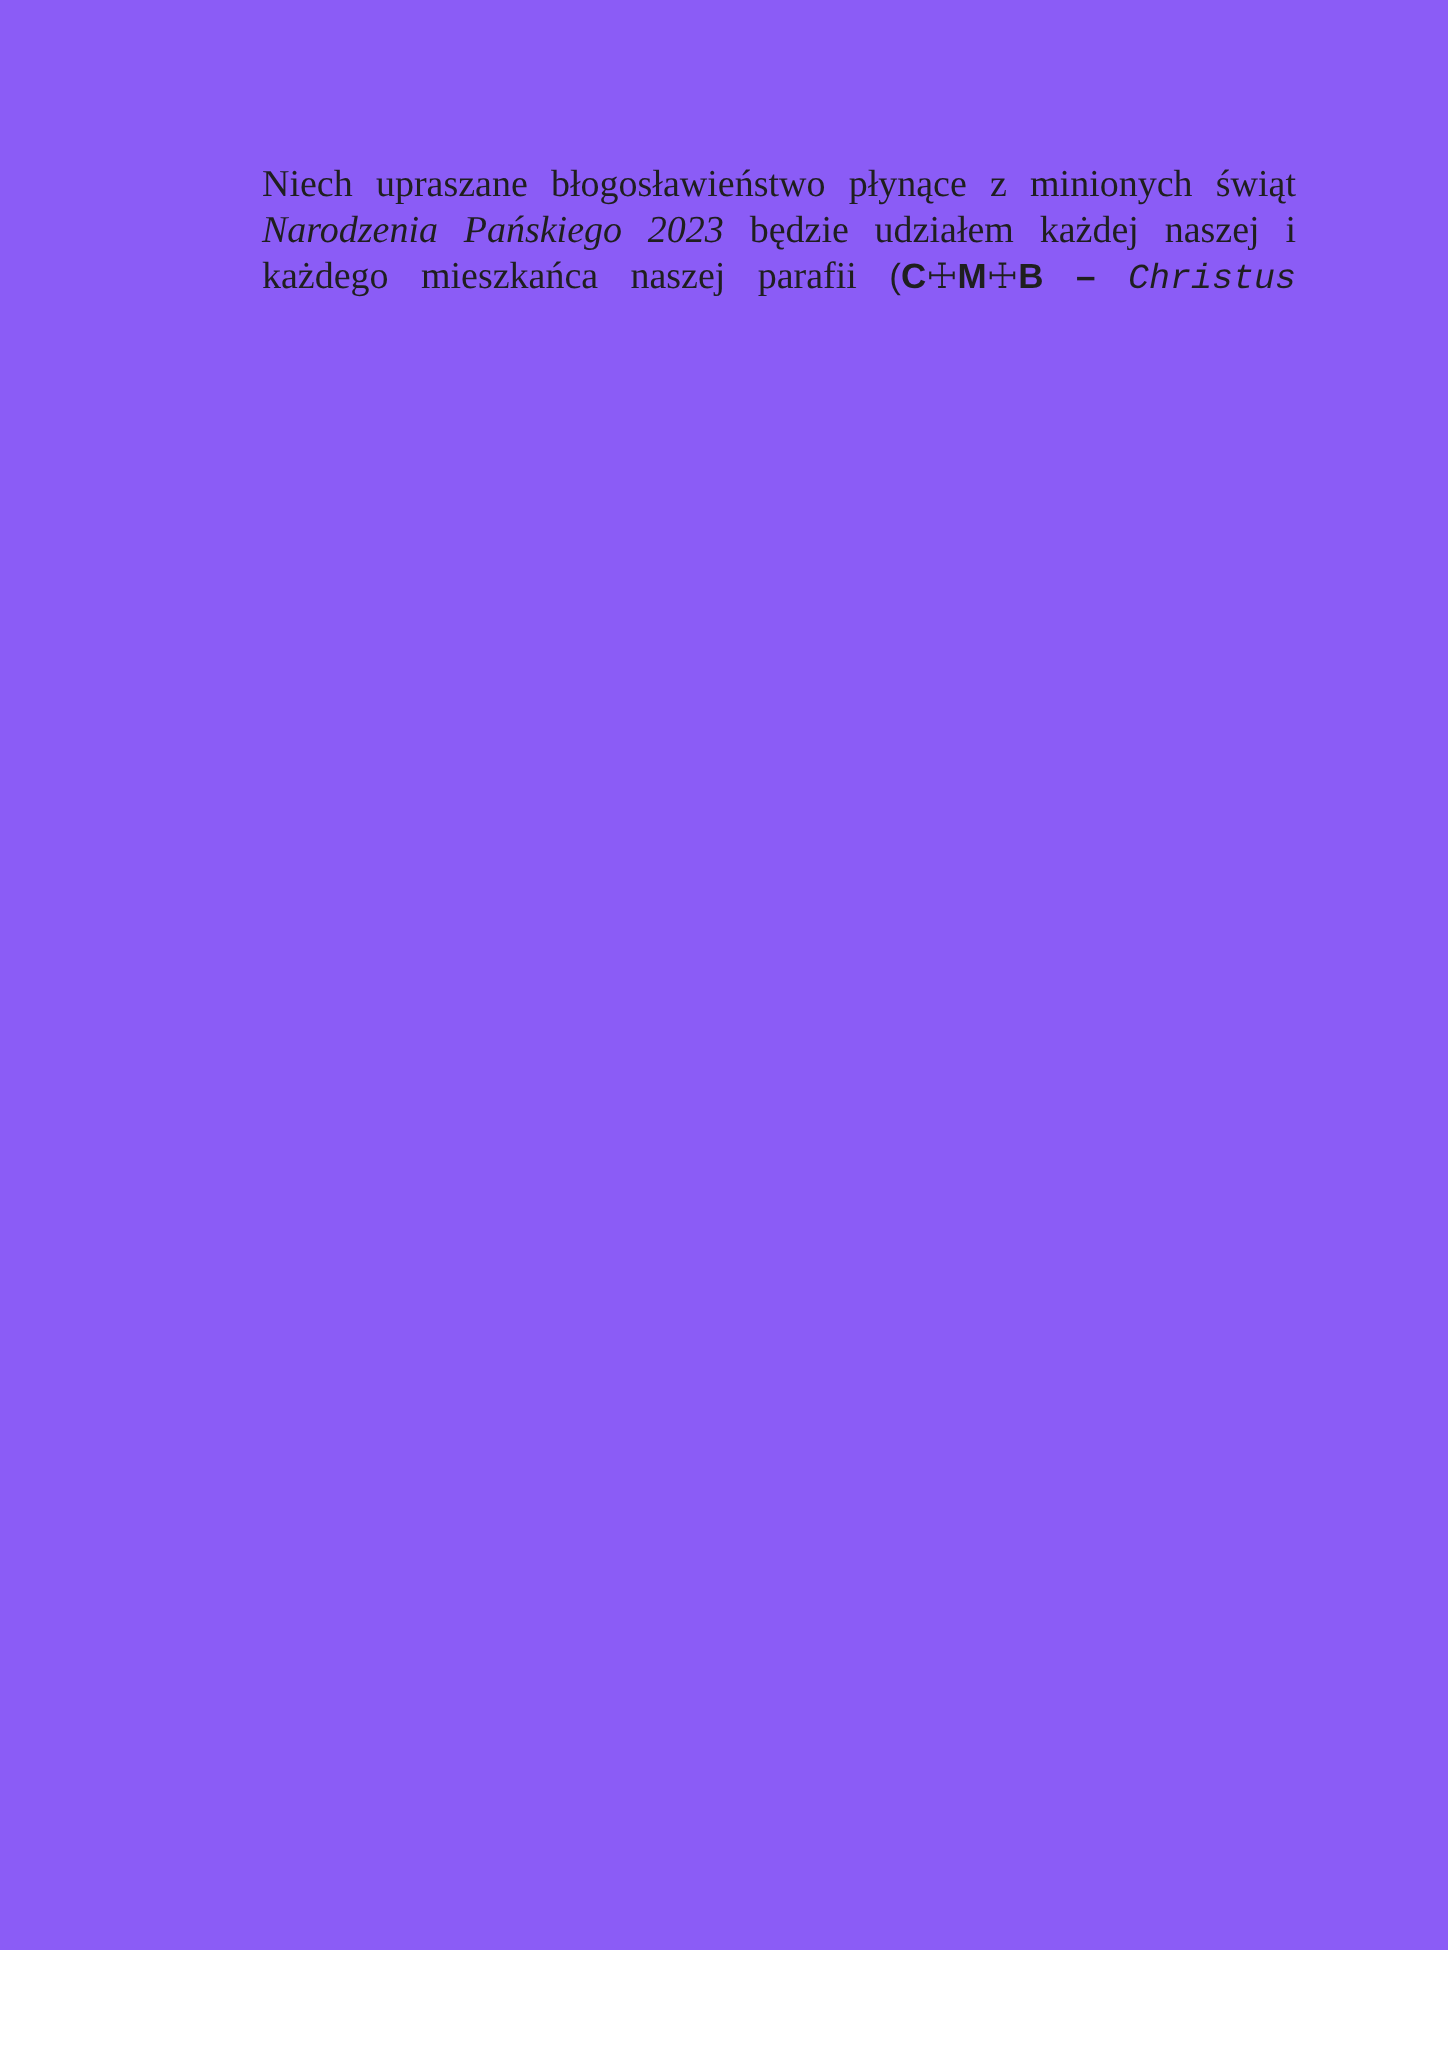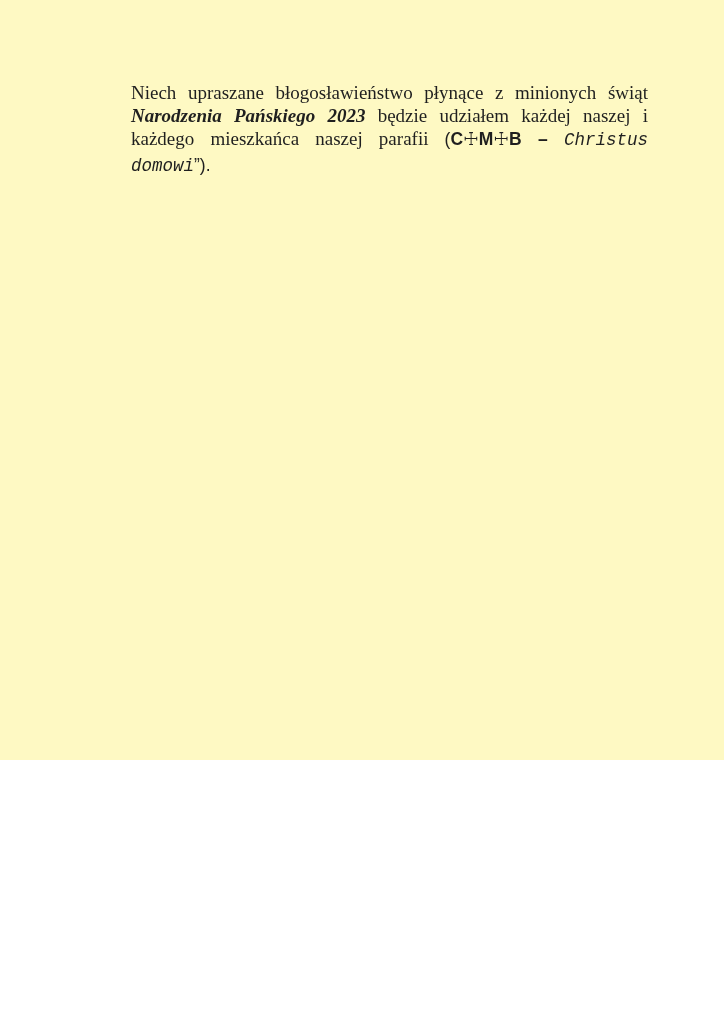--- a/index.html
+++ b/index.html
@@ -3,22 +3,22 @@
 <meta charset="utf-8">
 <style>
   html, body {
     margin: 0;
     padding: 0;
     background: #ffffff;
   }
   .page {
     position: relative;
     width: 724px;
-    height: 760px;
-    background: #fef9c3;
+    height: 975px;
+    background: #8b5cf6;
     overflow: hidden;
   }
   .paragraph {
     position: absolute;
     left: 131px;
     top: 81px;
     width: 517px;
     color: #1f1f1f;
   }
   .line {
@@ -35,21 +35,21 @@
   }
   
   .s-serif {
     font-family: "Liberation Serif", "DejaVu Serif", serif;
     font-style: normal;
     font-weight: 400;
   }
   .s-serif-italic {
     font-family: "Liberation Serif", "DejaVu Serif", serif;
     font-style: italic;
-    font-weight: 700;
+    font-weight: 400;
     margin-top: 48px;
   }
   .s-sans {
     font-family: "Liberation Sans", "DejaVu Sans", sans-serif;
     font-size: 17.5px;
     font-style: normal;
     font-weight: 400;
   }
   .s-sans-bold {
     font-family: "Liberation Sans", "DejaVu Sans", sans-serif;
@@ -65,15 +65,14 @@
   }
 </style>
 </head>
 <body>
 
 <div class="page">
   <div class="paragraph" id="paragraph">
       <div class="line justify"><span class="s-serif">Niech upraszane błogosławieństwo płynące z minionych świąt</span></div>
       <div class="line justify"><span class="s-serif-italic">Narodzenia Pańskiego 2023</span><span class="s-serif"> będzie udziałem każdej naszej i</span></div>
       <div class="line justify"><span class="s-serif">każdego mieszkańca naszej parafii </span><span class="s-sans">(</span><span class="s-sans-bold">C</span><span class="s-sans">☩</span><span class="s-sans-bold">M</span><span class="s-sans">☩</span><span class="s-sans-bold">B</span><span class="s-sans-bold"> – </span><span class="s-sans-italic">Christus</span></div>
-      <div class="line last"><span class="s-sans-italic">domowi</span><span class="s-sans">”).</span></div>
     </div>
 </div>
 
 </body></html>

